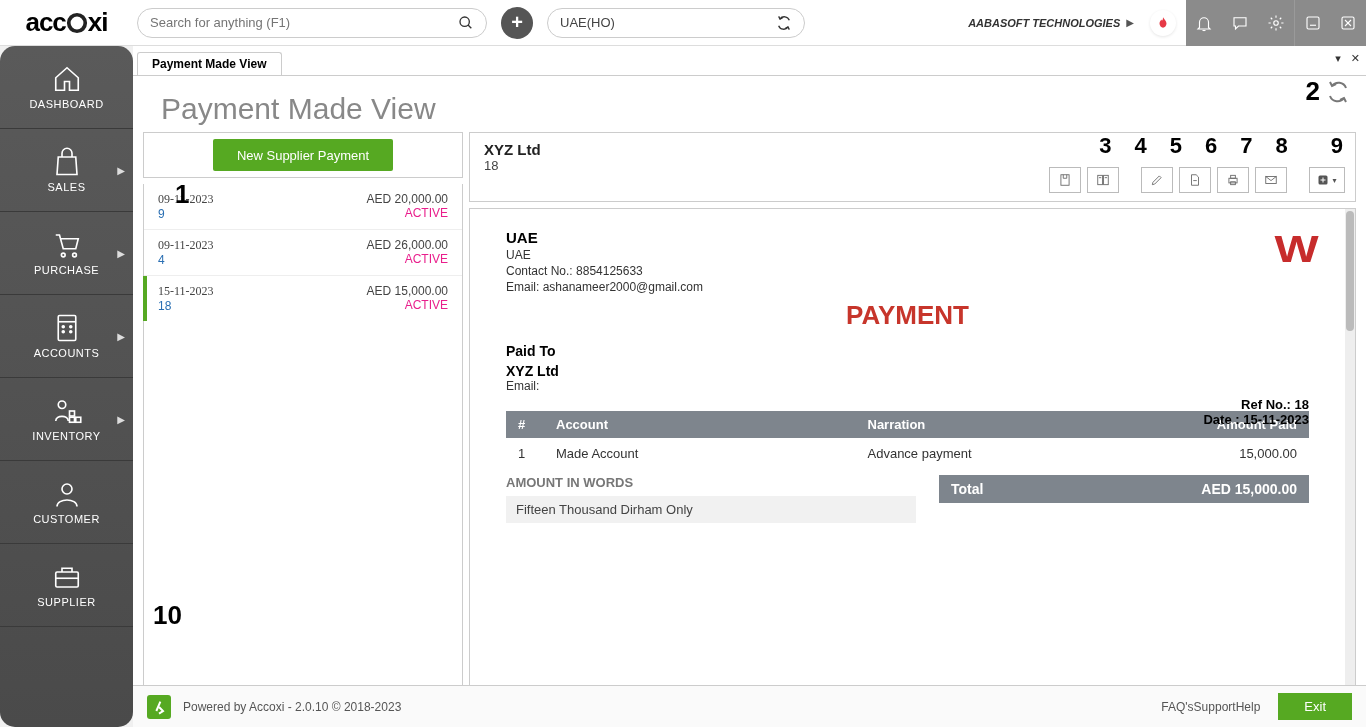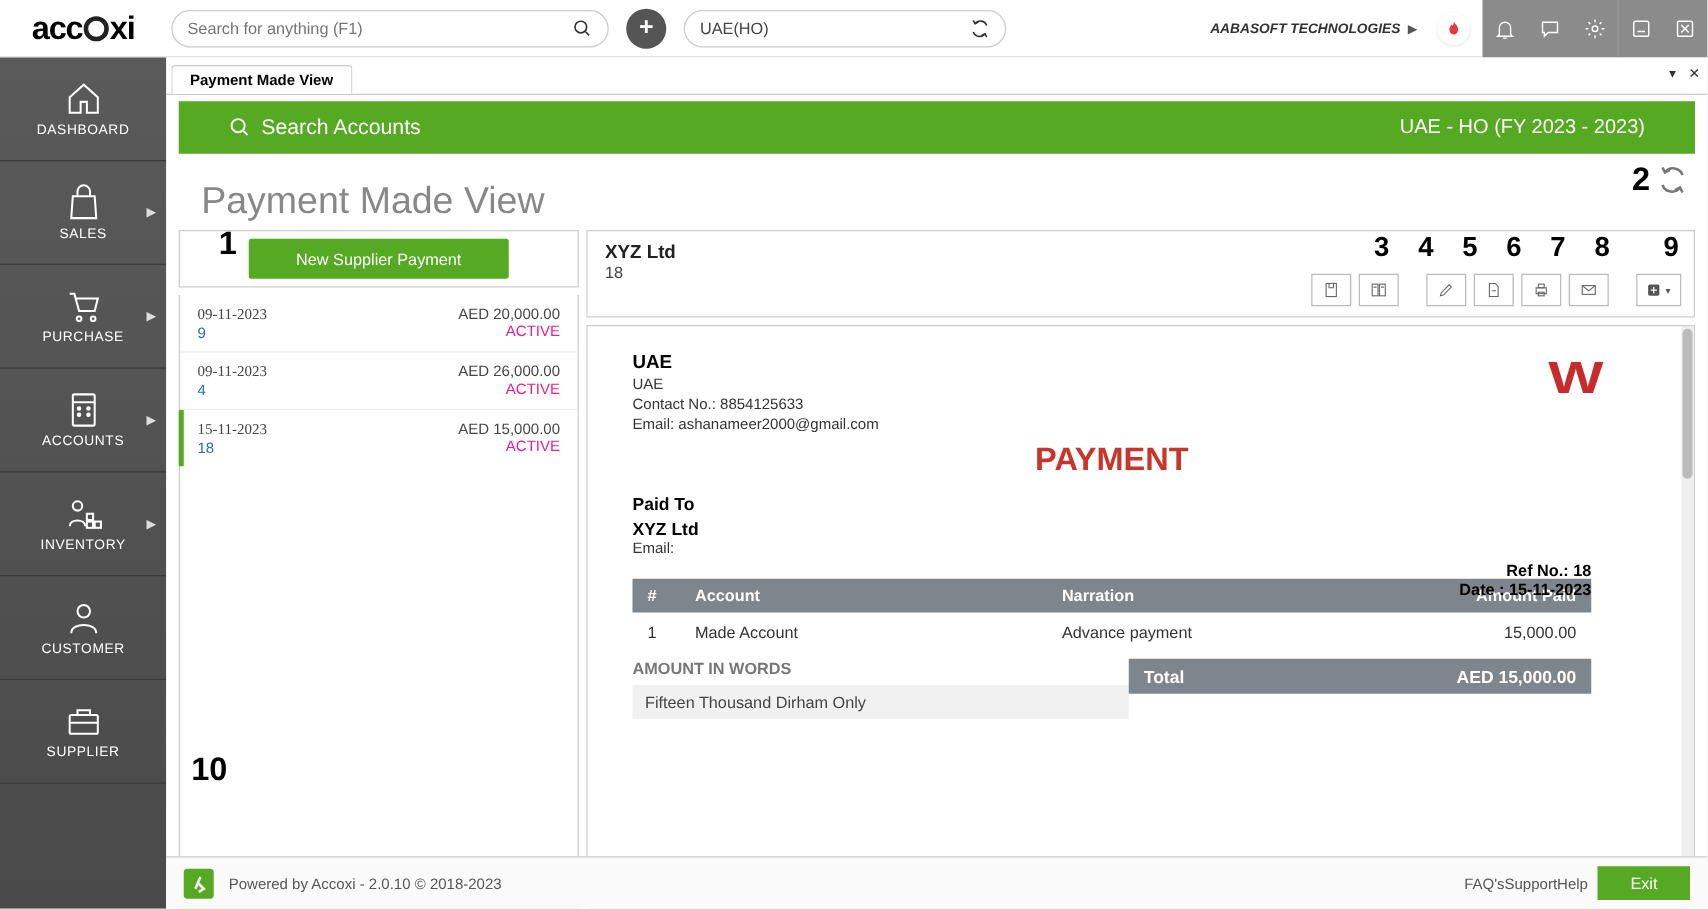--- a/index.html
+++ b/index.html
@@ -15,21 +15,21 @@
     .ho-wrap { width: 258px; display: flex; align-items: center; justify-content: space-between; border: 1px solid #ccc; border-radius: 20px; height: 30px; padding: 0 12px; font-size: 13px; color: #444; }
     .company-name { margin-left: auto; font-size: 11px; font-weight: 600; color: #333; font-style: italic; }
     .caret { margin: 0 6px; color: #555; font-size: 10px; }
     .fire { width: 26px; height: 26px; border-radius: 13px; background: #fff; display: flex; align-items: center; justify-content: center; margin: 0 10px; box-shadow: 0 1px 3px rgba(0,0,0,0.1); }
     .fire svg { width: 14px; height: 14px; fill: #e63946; }
     .gray-tools { display: flex; background: #8b8b8b; height: 46px; align-items: center; }
     .gray-tools .tool { width: 36px; height: 46px; display: flex; align-items: center; justify-content: center; color: #fff; font-size: 17px; cursor: pointer; }
     .gray-tools .tool.bordered { border-left: 1px solid #9a9a9a; }
 
     
-    .sidebar { position: absolute; top: 46px; left: 0; width: 133px; bottom: 0; background: linear-gradient(#5a5a5a,#4a4a4a); display: flex; flex-direction: column; }
+    .sidebar { position: absolute; top: 46px; left: 0; width: 133px; bottom: 0; background: linear-gradient(#5a5a5a,#4a4a4a); display: flex; flex-direction: column; border-radius: 15px; }
     .nav-item { height: 83px; display: flex; flex-direction: column; align-items: center; justify-content: center; color: #fff; cursor: pointer; border-bottom: 1px solid #3a3a3a; position: relative; }
     .nav-item .ico { font-size: 28px; margin-bottom: 4px; }
     .nav-item .lbl { font-size: 11px; letter-spacing: 0.5px; }
     .nav-item .arrow { position: absolute; right: 8px; top: 50%; transform: translateY(-50%); font-size: 10px; color: #ddd; }
 
     
     .main { position: absolute; top: 46px; left: 133px; right: 0; bottom: 0; background: #fff; display: flex; flex-direction: column; }
 
     
     .tabstrip { height: 30px; display: flex; align-items: flex-end; border-bottom: 1px solid #ccc; padding-left: 4px; position: relative; }
@@ -48,21 +48,21 @@
     .refresh-block .num { font-size: 26px; font-weight: 900; margin-right: 6px; }
     .sync-ico { font-size: 22px; color: #777; cursor: pointer; }
 
     .marker { position: absolute; font-size: 26px; font-weight: 900; color: #000; z-index: 20; }
 
     
     .split { display: flex; flex: 1; padding: 0 10px; gap: 6px; overflow: hidden; }
     .left-col { width: 320px; display: flex; flex-direction: column; }
     .right-col { flex: 1; display: flex; flex-direction: column; overflow: hidden; }
 
-    .new-btn { margin: 6px 12px; background: #56a922; color: #fff; height: 32px; border: none; font-size: 13px; cursor: pointer; border-radius: 2px; width: 208px;}
+    .new-btn { margin: 6px 12px; background: #56a922; color: #fff; height: 32px; border: none; font-size: 13px; cursor: pointer; border-radius: 2px; width: 180px;}
     .col-box { border: 1px solid #ccc; flex: 1; display: flex; flex-direction: column; position: relative; }
     .left-col .col-box { height: 398px; }
 
     .pay-list { border-top: none; }
     .pay-item { padding: 8px 14px; border-top: 1px solid #eee; display: flex; position: relative; }
     .pay-item.first { border-top: none; }
     .pay-item .pl-left { flex: 1; }
     .pay-item .pl-date { font-size: 12px; color: #444; font-family: Liberation Serif, serif; }
     .pay-item .pl-id { font-size: 12px; color: #2a6fb3; }
     .pay-item .pl-right { text-align: right; }
@@ -83,21 +83,21 @@
     .header-box .hb-sub { font-size: 13px; color: #444; }
     .tool-row { position: absolute; right: 10px; bottom: 8px; display: flex; gap: 6px; }
     .tool-btn { width: 32px; height: 26px; border: 1px solid #bbb; display: flex; align-items: center; justify-content: center; cursor: pointer; font-size: 14px; color: #555; background: #fff; }
     .tool-btn.dropsplit { width: 36px; position: relative; }
     .tool-btn.dropsplit::after { content: "▾"; font-size: 8px; margin-left: 3px; }
 
     .nums-row { position: absolute; right: 12px; top: 0px; display: flex; gap: 23px; pointer-events: none; }
     .nums-row .num { font-size: 22px; font-weight: 900; }
     .nums-row .num.n9 { margin-left: 20px; }
 
-    .doc-viewer { border: 1px solid #ccc; margin-top: 6px; flex: 1; display: flex; overflow: hidden; gap: 36px; }
+    .doc-viewer { border: 1px solid #ccc; margin-top: 6px; flex: 1; display: flex; overflow: hidden; }
     .doc-inner { flex: 1; padding: 20px 36px; position: relative; overflow: hidden; }
     .doc-scroll { width: 10px; background: #eee; }
     .doc-scroll .thumb { width: 8px; height: 120px; margin: 2px auto; background: #bbb; border-radius: 4px; }
 
     .doc-head { display: flex; justify-content: space-between; }
     .doc-head .ch-name { font-size: 15px; font-weight: 700; }
     .doc-head .ch-line { font-size: 12px; color: #333; margin-top: 2px;}
     .vlogo { font-size: 36px; font-weight: 900; color: #c72c2c; letter-spacing: -4px; }
     .vlogo span { display: inline-block; transform: scaleX(1.3); }
 
@@ -124,21 +124,21 @@
     .aiw-left .hd { color: #777; font-size: 13px; font-weight: 600; }
     .aiw-left .val { background: #f1f1f1; padding: 6px 10px; font-size: 13px; color: #444; margin-top: 6px; max-width: 410px; }
     .aiw-right { width: 370px; text-align: right; }
     .aiw-right .total { background: #7e858d; color: #fff; display: flex; justify-content: space-between; padding: 6px 12px; font-size: 14px; font-weight: 600; }
     .aiw-right .for { font-size: 13px; color: #444; margin-top: 30px; padding-right: 4px; }
 
     
     .footer { position: absolute; left: 133px; right: 0; bottom: 0; height: 42px; border-top: 1px solid #ccc; background: #fafafa; display: flex; align-items: center; padding: 0 14px; font-size: 12px; color: #555; }
     .footer .fleft { display: flex; align-items: center; gap: 12px; }
     .footer .fright { margin-left: auto; display: flex; align-items: center; }
-    .footer .exit { background: #56a922; color: #fff; padding: 6px 26px; border: none; font-size: 13px; cursor: pointer; margin-left: 8px; }
+    .footer .exit { background: #56a922; color: #fff; padding: 6px 26px; border: none; font-size: 13px; cursor: pointer; margin-left: 18px; }
     .footer .green-sq { width: 24px; height: 24px; background: #56a922; color: #fff; display: flex; align-items: center; justify-content: center; border-radius: 3px; font-size: 14px; }
 
     svg { display: block; }
   </style>
 </head>
 <body>
 
 <div class="topbar">
   <div class="logo">acc<svg width="22" height="22" viewBox="0 0 24 24">
         <circle cx="12" cy="12" r="9" fill="none" stroke="#222" stroke-width="4"></circle>
@@ -285,30 +285,20 @@
 
 <div class="main">
   <div class="tabstrip">
     <div class="tab">Payment Made View</div>
     <div class="tab-controls">
       <span>▾</span>
       <span>✕</span>
     </div>
   </div>
 
-  <div class="greenbar">
-    <div class="gb-left">
-      <svg width="18" height="18" viewBox="0 0 24 24" fill="none" stroke="#fff" stroke-width="2">
-          <circle cx="10" cy="10" r="7"></circle>
-          <line x1="20" y1="20" x2="15" y2="15"></line>
-        </svg>
-      <span>Search Accounts</span>
-    </div>
-    <div class="gb-right">UAE - HO (FY 2023 - 2023)</div>
-  </div>
 
   <div class="title-row">
     <div class="page-title">Payment Made View</div>
     <div class="refresh-block">
       <span class="num">2</span>
       <span class="sync-ico">
         <svg width="24" height="24" viewBox="0 0 24 24" fill="none" stroke="#777" stroke-width="2">
             <path d="M20 8 A8 8 0 0 0 6 6"></path>
             <polyline points="4,2 6,6 10,4"></polyline>
             <path d="M4 16 A8 8 0 0 0 18 18"></path>

